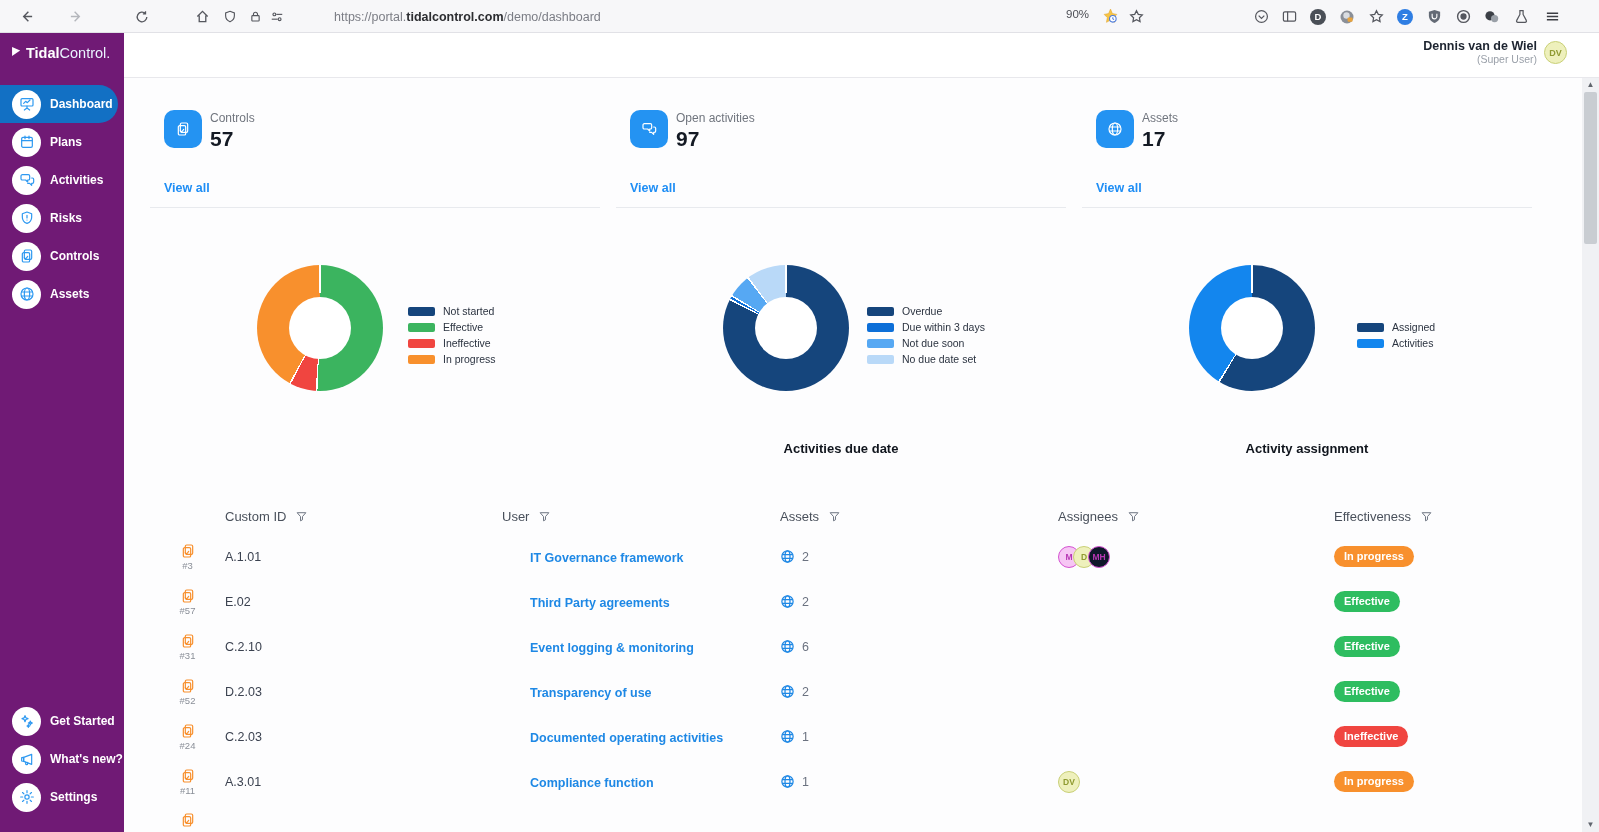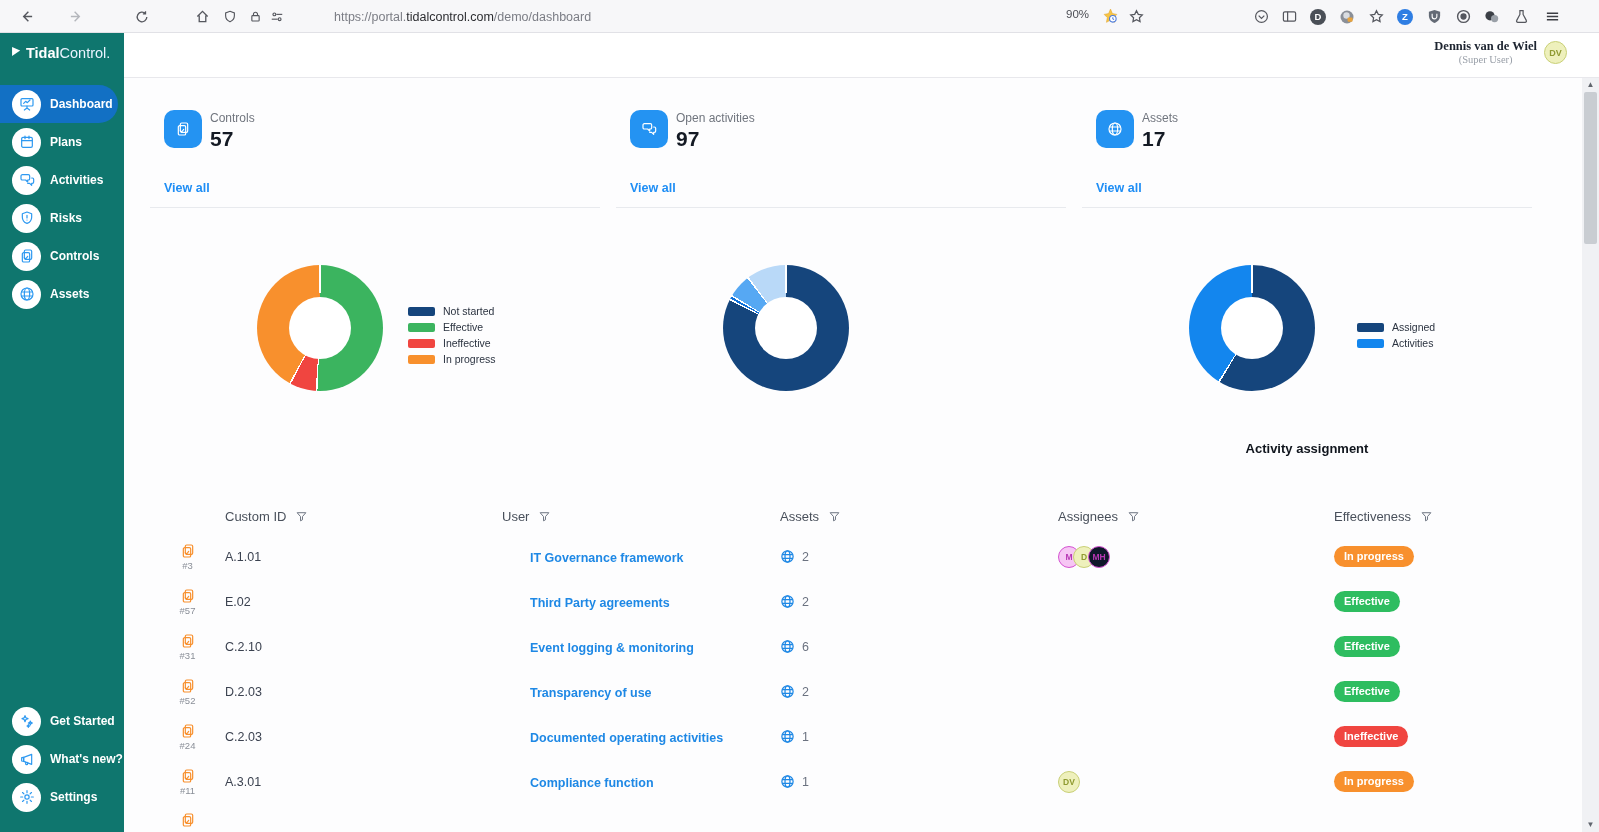--- a/index.html
+++ b/index.html
@@ -7,45 +7,45 @@
     font-family:"Liberation Sans", sans-serif; background:#fff; }
 
   
   .browser-bar { position:absolute; left:0; top:0; width:1599px; height:33px;
     background:#f7f7f9; border-bottom:1px solid #e1e1e6; }
   .bicon { position:absolute; top:0; height:33px; display:flex; align-items:center;
     justify-content:center; color:#55575e; font-size:15px; cursor:pointer; }
   .bicon svg { display:block; }
   .url-text { position:absolute; left:290px; top:0; height:33px; display:flex;
     align-items:center; font-size:12.5px; color:#7b7d85;margin-left:44px; }
-  .url-text b { color:#2c2d31; font-weight:400; }
+  .url-text b { color:#2c2d31; font-weight:700; }
   .zoom-chip { position:absolute; left:1066px; top:0; height:28px; display:flex;
     align-items:center; font-size:11.5px; color:#4c4e55; }
   .ext-badge { width:16px; height:16px; border-radius:50%; color:#fff;
     font-size:9.5px; font-weight:700; text-align:center; line-height:16px; }
 
   
   .sidebar { position:absolute; left:0; top:33px; width:124px; height:799px;
-    background:#0f766e; }
+    background:#701a75; }
   .logo { position:absolute; left:10px; top:12px; display:flex; align-items:center;
     gap:3px; color:#fff; font-size:14.5px; white-space:nowrap; }
   .logo .lb { font-weight:800; } .logo .ll { font-weight:400; color:#eaf4ff; }
   .nav-list { position:absolute; left:0; top:52px; width:124px; }
   .nav-foot { position:absolute; left:0; bottom:16px; width:124px; }
   .nav-item { position:relative; height:38px; display:flex; align-items:center;
     gap:9px; padding-left:12px; cursor:pointer; color:#fff; }
   .nav-item.active { background:#1270c4; width:118px; border-radius:0 21px 21px 0; }
   .nav-circle { width:29px; height:29px; border-radius:50%; background:#fff;
     color:#2e99f1; display:flex; align-items:center; justify-content:center; flex:none; }
   .nav-label { font-size:12px; font-weight:600; }
 
   
   .app-header { position:absolute; left:124px; top:33px; width:1475px; height:45px;
     background:#fff; border-bottom:1px solid #e8e8ec; }
-  .user-block { position:absolute; right:30px; top:6px; text-align:center; cursor:pointer;font-family:Liberation Serif, serif; }
+  .user-block { position:absolute; right:30px; top:6px; text-align:right; cursor:pointer; }
   .user-name { font-size:12.5px; font-weight:700; color:#1d2430; }
   .user-role { font-size:10.5px; color:#9aa0a9; }
   .avatar { position:absolute; right:4px; top:8px; width:23px; height:23px;
     border-radius:50%; background:#eef0bc; border:1px solid #c9d077; color:#8f9a31;
     font-size:9px; font-weight:700; display:flex; align-items:center; justify-content:center; }
 
   
   .main { position:absolute; left:124px; top:78px; width:1458px; height:754px;
     background:#fdfdfe; overflow:hidden; }
 
@@ -416,20 +416,39 @@
     <div class="legend-item">
       <span class="legend-swatch" style="background:#f8902d"></span>
       <span class="legend-label">In progress</span>
     </div>
         </div>
       </div>
       <div class="chart-box" style="left: 492px;">
     <div class="donut" style="background:conic-gradient(from 0deg, #ffffff 0% 0.225%,#15457c 0.225% 82.24922680412371%,#ffffff 82.24922680412371% 82.4742268041237%,#ffffff 82.4742268041237% 82.6992268041237%,#0d6fd8 82.6992268041237% 83.28015463917525%,#ffffff 83.28015463917525% 83.50515463917525%,#ffffff 83.50515463917525% 83.73015463917524%,#56a8f3 83.73015463917524% 89.46572164948454%,#ffffff 89.46572164948454% 89.69072164948453%,#ffffff 89.69072164948453% 89.91572164948452%,#b9d9f8 89.91572164948452% 99.775%,#ffffff 99.775% 100%)">
       <div class="donut-hole"></div>
     </div>
+    <div class="legend" style="left:251px; top:45px">
+    <div class="legend-item">
+      <span class="legend-swatch" style="background:#15457c"></span>
+      <span class="legend-label">Overdue</span>
+    </div>
+    <div class="legend-item">
+      <span class="legend-swatch" style="background:#0d6fd8"></span>
+      <span class="legend-label">Due within 3 days</span>
+    </div>
+    <div class="legend-item">
+      <span class="legend-swatch" style="background:#56a8f3"></span>
+      <span class="legend-label">Not due soon</span>
+    </div>
+    <div class="legend-item">
+      <span class="legend-swatch" style="background:#b9d9f8"></span>
+      <span class="legend-label">No due date set</span>
+    </div>
+        </div>
+    <div class="chart-caption">Activities due date</div>
       </div>
       <div class="chart-box" style="left: 958px;">
     <div class="donut" style="background:conic-gradient(from 0deg, #ffffff 0% 0.225%,#15457c 0.225% 58.53788659793815%,#ffffff 58.53788659793815% 58.76288659793815%,#ffffff 58.76288659793815% 58.98788659793815%,#1386ee 58.98788659793815% 99.775%,#ffffff 99.775% 100%)">
       <div class="donut-hole"></div>
     </div>
     <div class="legend" style="left:275px; top:61px">
     <div class="legend-item">
       <span class="legend-swatch" style="background:#15457c"></span>
       <span class="legend-label">Assigned</span>
     </div>

